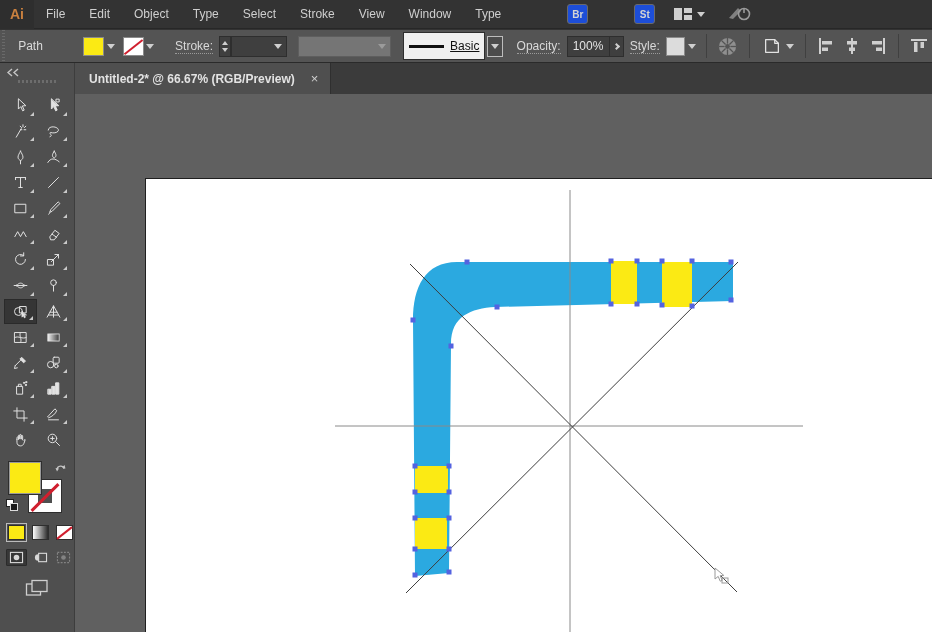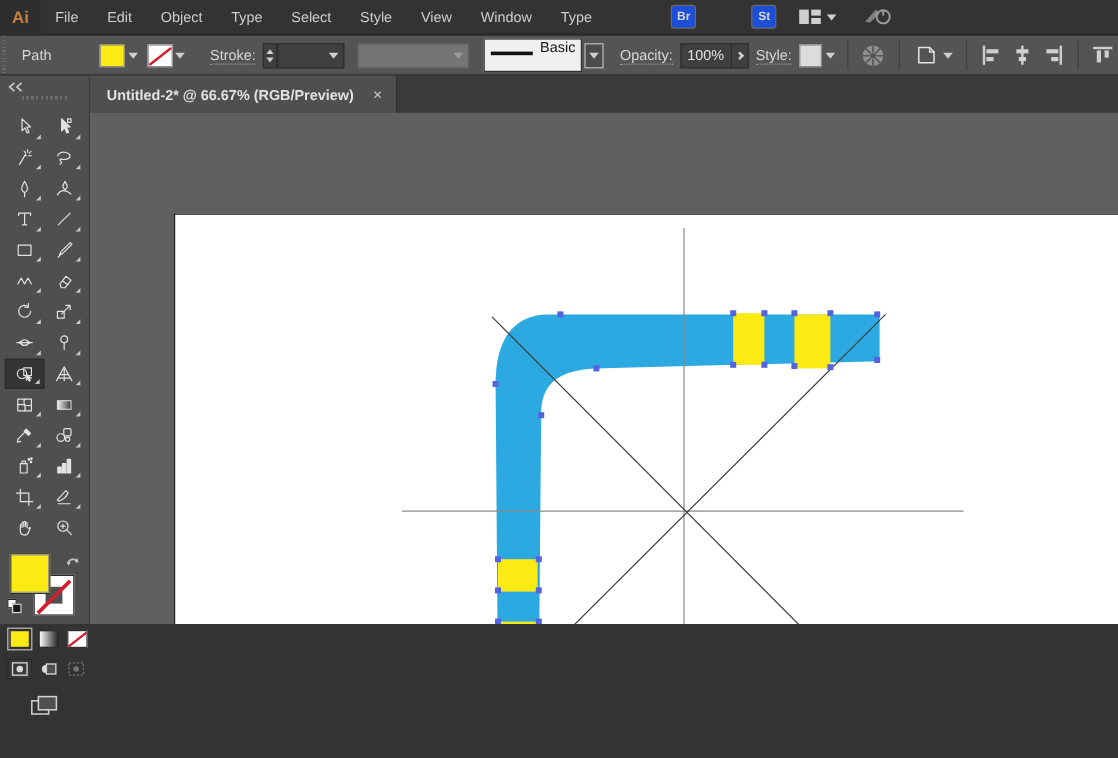--- a/index.html
+++ b/index.html
@@ -1,18 +1,18 @@
 <!DOCTYPE html>
 <html><head>
 <meta charset="utf-8">
 <style>
   *{margin:0;padding:0;box-sizing:border-box;}
   html,body{width:932px;height:632px;overflow:hidden;background:#333;
     font-family:"Liberation Sans","DejaVu Sans",sans-serif;-webkit-font-smoothing:antialiased;}
-  #app{position:relative;width:932px;height:520px;}
+  #app{position:relative;width:932px;height:632px;}
 
   
   .menubar{position:absolute;left:0;top:0;right:0;height:29px;background:#333333;
     border-bottom:1px solid #272727;display:flex;align-items:center;color:#cfcfcf;font-size:12px;}
   .ai-logo{width:34px;height:29px;display:flex;align-items:center;justify-content:center;
     color:#c9803f;font-weight:bold;font-size:14px;background:#2e2e2e;}
   .menu-item{padding:0 12px;height:29px;display:flex;align-items:center;cursor:default;}
   .mb-right{display:flex;align-items:center;gap:10px;margin-left:18px;}
   .sq-btn{width:21px;height:20px;border:1px solid #6a6a6a;border-radius:3px;background:#1d4ed8;
     color:#d4d4d4;font-size:10px;font-weight:bold;display:flex;align-items:center;justify-content:center;margin-left:36px;}
@@ -31,22 +31,22 @@
     background:#d01f2e;transform:rotate(-38deg);}
   .chev-btn{width:15px;height:19px;display:flex;align-items:center;justify-content:center;background:transparent;}
   .chev{width:0;height:0;border-left:4px solid transparent;border-right:4px solid transparent;border-top:5px solid #cfcfcf;}
   .stepper{width:13px;height:21px;background:#3f3f3f;border:1px solid #2e2e2e;display:flex;flex-direction:column;
     align-items:center;justify-content:center;gap:3px;}
   .stepper .up{width:0;height:0;border-left:3px solid transparent;border-right:3px solid transparent;border-bottom:4px solid #cfcfcf;}
   .stepper .dn{width:0;height:0;border-left:3px solid transparent;border-right:3px solid transparent;border-top:4px solid #cfcfcf;}
   .combo{height:21px;background:#3f3f3f;border:1px solid #2e2e2e;display:flex;align-items:center;justify-content:flex-end;}
   .combo.dis{background:#757575;border-color:#5e5e5e;}
   .combo.dis .chev{border-top-color:#9b9b9b;}
-  .brushbox{height:21px;width:92px;background:#f0f0f0;border:1px solid #2e2e2e;display:flex;align-items:flex-end;
-    color:#111;padding:13px 5px;gap:6px;}
+  .brushbox{height:21px;width:92px;background:#f0f0f0;border:1px solid #2e2e2e;display:flex;align-items:center;
+    color:#111;padding:13px 5px;gap:6px;text-decoration:underline;}
   .brush-line{flex:1;height:3px;background:#111;}
   .chevsq{width:17px;height:21px;background:#4c4c4c;border:1px solid #bdbdbd;display:flex;align-items:center;justify-content:center;margin-left:2px;}
   .field{width:48px;height:21px;background:#3f3f3f;border:1px solid #2e2e2e;color:#e3e3e3;
     display:flex;align-items:center;padding-left:5px;}
   .arrow-btn{width:16px;height:21px;background:#3f3f3f;border:1px solid #2e2e2e;border-left:none;
     display:flex;align-items:center;justify-content:center;}
   .rchev{width:5px;height:5px;border-right:2px solid #cfcfcf;border-top:2px solid #cfcfcf;transform:rotate(45deg);}
   .stylebox{width:22px;height:19px;background:#dcdcdc;border:1px solid #8a8a8a;}
   .vsep{width:1px;height:24px;background:#404040;margin:0 7px;}
   .cicon{display:flex;align-items:center;justify-content:center;padding:0 4px;}
@@ -112,21 +112,21 @@
     <div class="menu-item">
         <span>Object</span>
       </div>
     <div class="menu-item">
         <span>Type</span>
       </div>
     <div class="menu-item">
         <span>Select</span>
       </div>
     <div class="menu-item">
-        <span>Style</span>
+        <span>Stroke</span>
       </div>
     <div class="menu-item">
         <span>View</span>
       </div>
     <div class="menu-item">
         <span>Window</span>
       </div>
     <div class="menu-item">
         <span>Type</span>
       </div>

